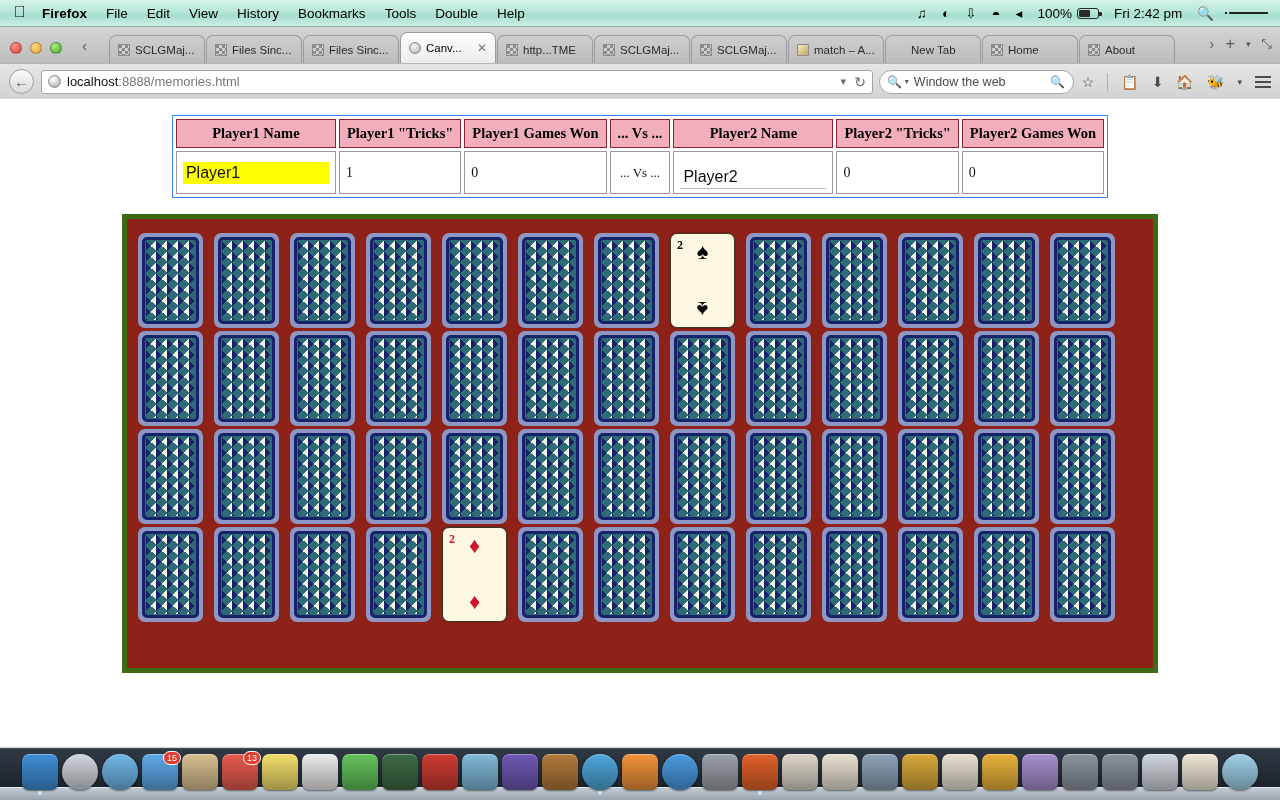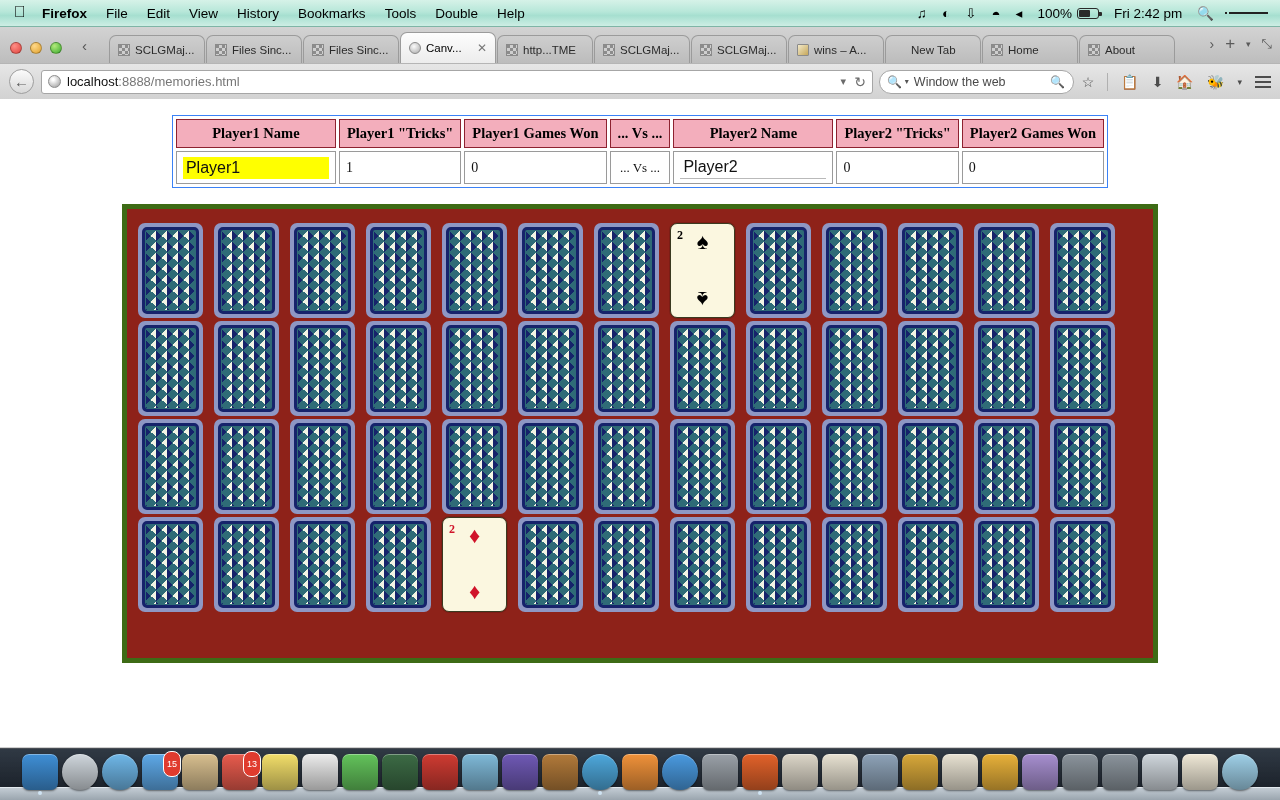--- a/index.html
+++ b/index.html
@@ -187,21 +187,21 @@
   #scoretable td.vs {
     text-align:center; white-space:nowrap; font-size:13px;
     border-color:#9a9a9a;
   }
   .nameinput {
     width:100%; border:none; outline:none;
     background:#ffff00; color:#111;
     font-family:"Liberation Sans", sans-serif; font-size:16px;
     padding:2px 3px;
   }
-  .nameinput.plain { background:#ffffff; border-bottom:1px solid #b9b9b9; }
+  .nameinput.plain { background:#ffffff; border-bottom:1px solid #b9b9b9;margin-top:10px; }
   .cellnum { font-family:"Liberation Serif", serif; font-size:15px; }
 
   
   #board {
     width: 1036px; height: 459px;
     margin: 16px auto 0 auto;
     background:#8e2219;
     border: 5px solid #3d6b15;
     position:relative;
     padding: 14px 0 0 11px;
@@ -268,21 +268,21 @@
     background: linear-gradient(to bottom, #c3ccd4, #9aa5ae);
     border-top:1px solid #e3e9ee;
   }
   #dock .icons { position:relative; display:flex; align-items:flex-end; gap:4px; padding-bottom:7px; z-index:2;}
   .dicon {
     width:36px; height:36px; border-radius:7px; position:relative;
     box-shadow: inset 0 1px 0 rgba(255,255,255,.35), 0 1px 2px rgba(0,0,0,.5);
   }
   .dicon.round { border-radius:50%; }
   .dicon .badge {
-    position:absolute; top:-3px; right:-3px; min-width:14px; height:26px;
+    position:absolute; top:-3px; right:-3px; min-width:14px; height:14px;
     border-radius:8px; background:#e03b2e; color:#fff; font-size:9px;
     display:flex; align-items:center; justify-content:center; padding:0 3px;
     border:1px solid #fff;
   }
   .runmark {
     position:absolute; bottom:-5px; left:50%; transform:translateX(-50%);
     width:4px; height:4px; border-radius:50%; background:#cfe3f3;
   }
   #footerline {
     position:absolute; left:0; bottom:52px; width:1280px; height:1px; background:#cfcfcf;
@@ -357,21 +357,21 @@
         <div class="tab">
           <span class="favicon"></span>
           <span class="tlabel">SCLGMaj...</span>
         </div>
         <div class="tab">
           <span class="favicon"></span>
           <span class="tlabel">SCLGMaj...</span>
         </div>
         <div class="tab">
           <span class="favicon doc"></span>
-          <span class="tlabel">wins – A...</span>
+          <span class="tlabel">match – A...</span>
         </div>
         <div class="tab">
           <span class="favicon none"></span>
           <span class="tlabel">New Tab</span>
         </div>
         <div class="tab">
           <span class="favicon"></span>
           <span class="tlabel">Home</span>
         </div>
         <div class="tab">

